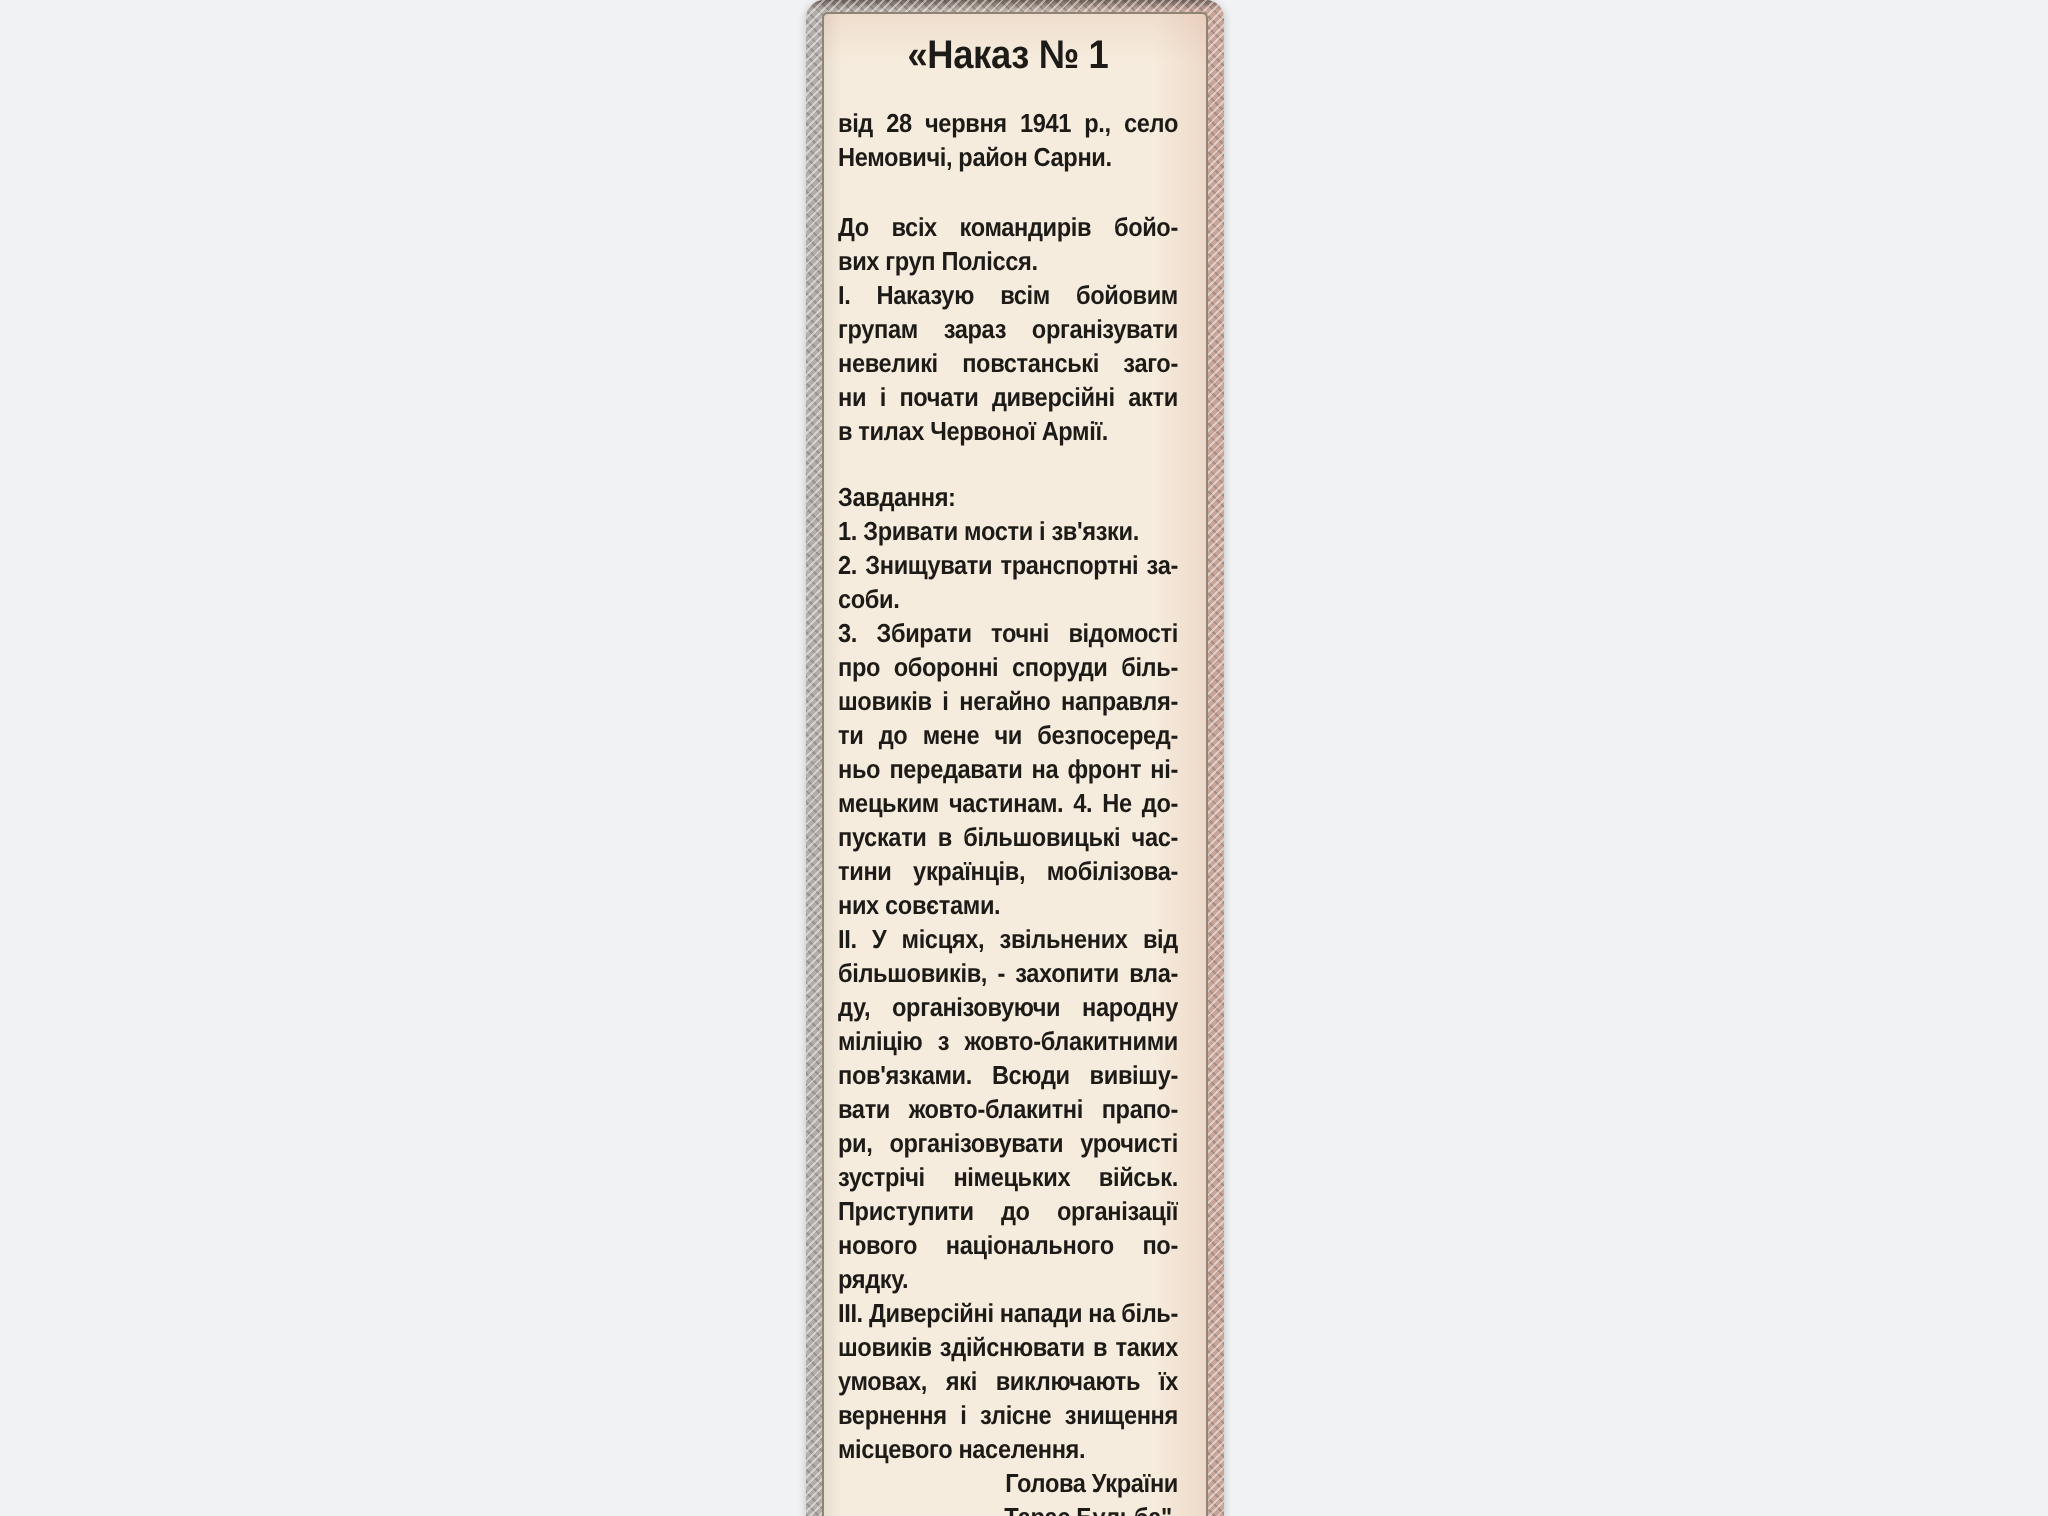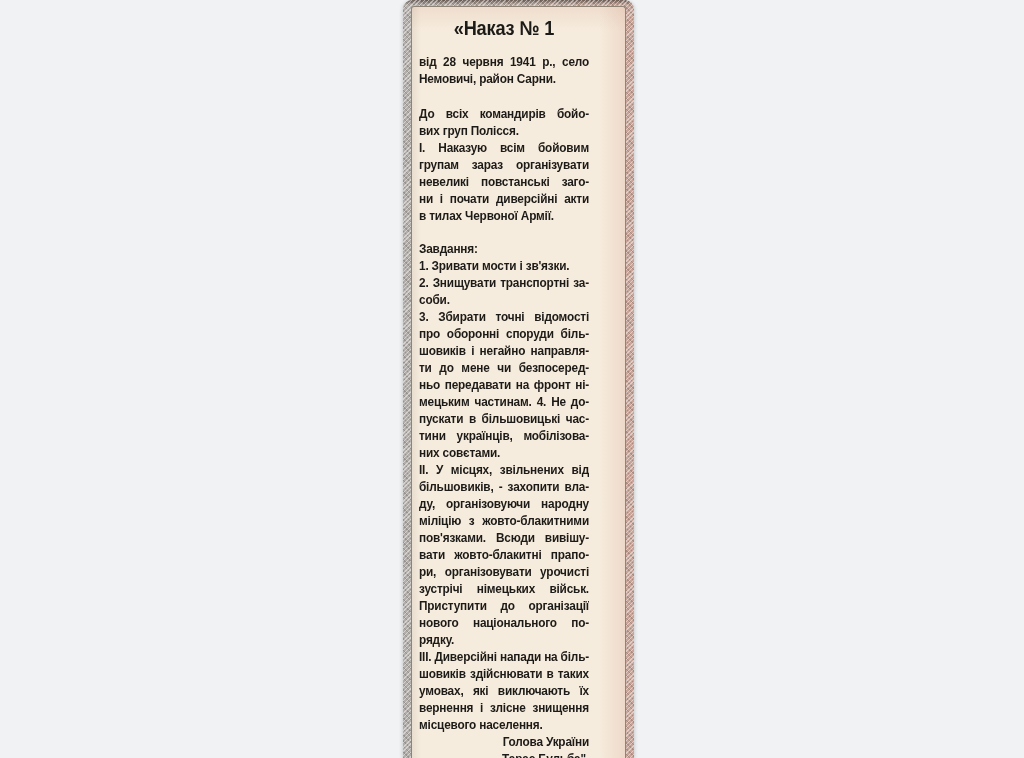--- a/index.html
+++ b/index.html
@@ -10,21 +10,21 @@
   }
   .stage {
     position: relative;
     width: 1024px; height: 758px;
     background: #f1f2f3;
   }
   
   .clipping {
     position: absolute;
     left: 403px; top: 0;
-    width: 231px; height: 758px;
+    width: 209px; height: 758px;
     border-radius: 9px 9px 0 0;
     background-image:
       repeating-linear-gradient(135deg, rgba(255,255,255,.45) 0 1px, rgba(255,255,255,0) 1px 3px),
       repeating-linear-gradient(45deg, rgba(60,50,45,.22) 0 1px, rgba(0,0,0,0) 1px 4px),
       linear-gradient(180deg, rgba(96,82,74,.85) 0, rgba(96,82,74,0) 5px),
       linear-gradient(90deg, #b1adaa 0%, #beb1a7 52%, #c9a498 100%);
     box-shadow: 0 1px 4px rgba(0,0,0,.22);
   }
   
   .paper {

